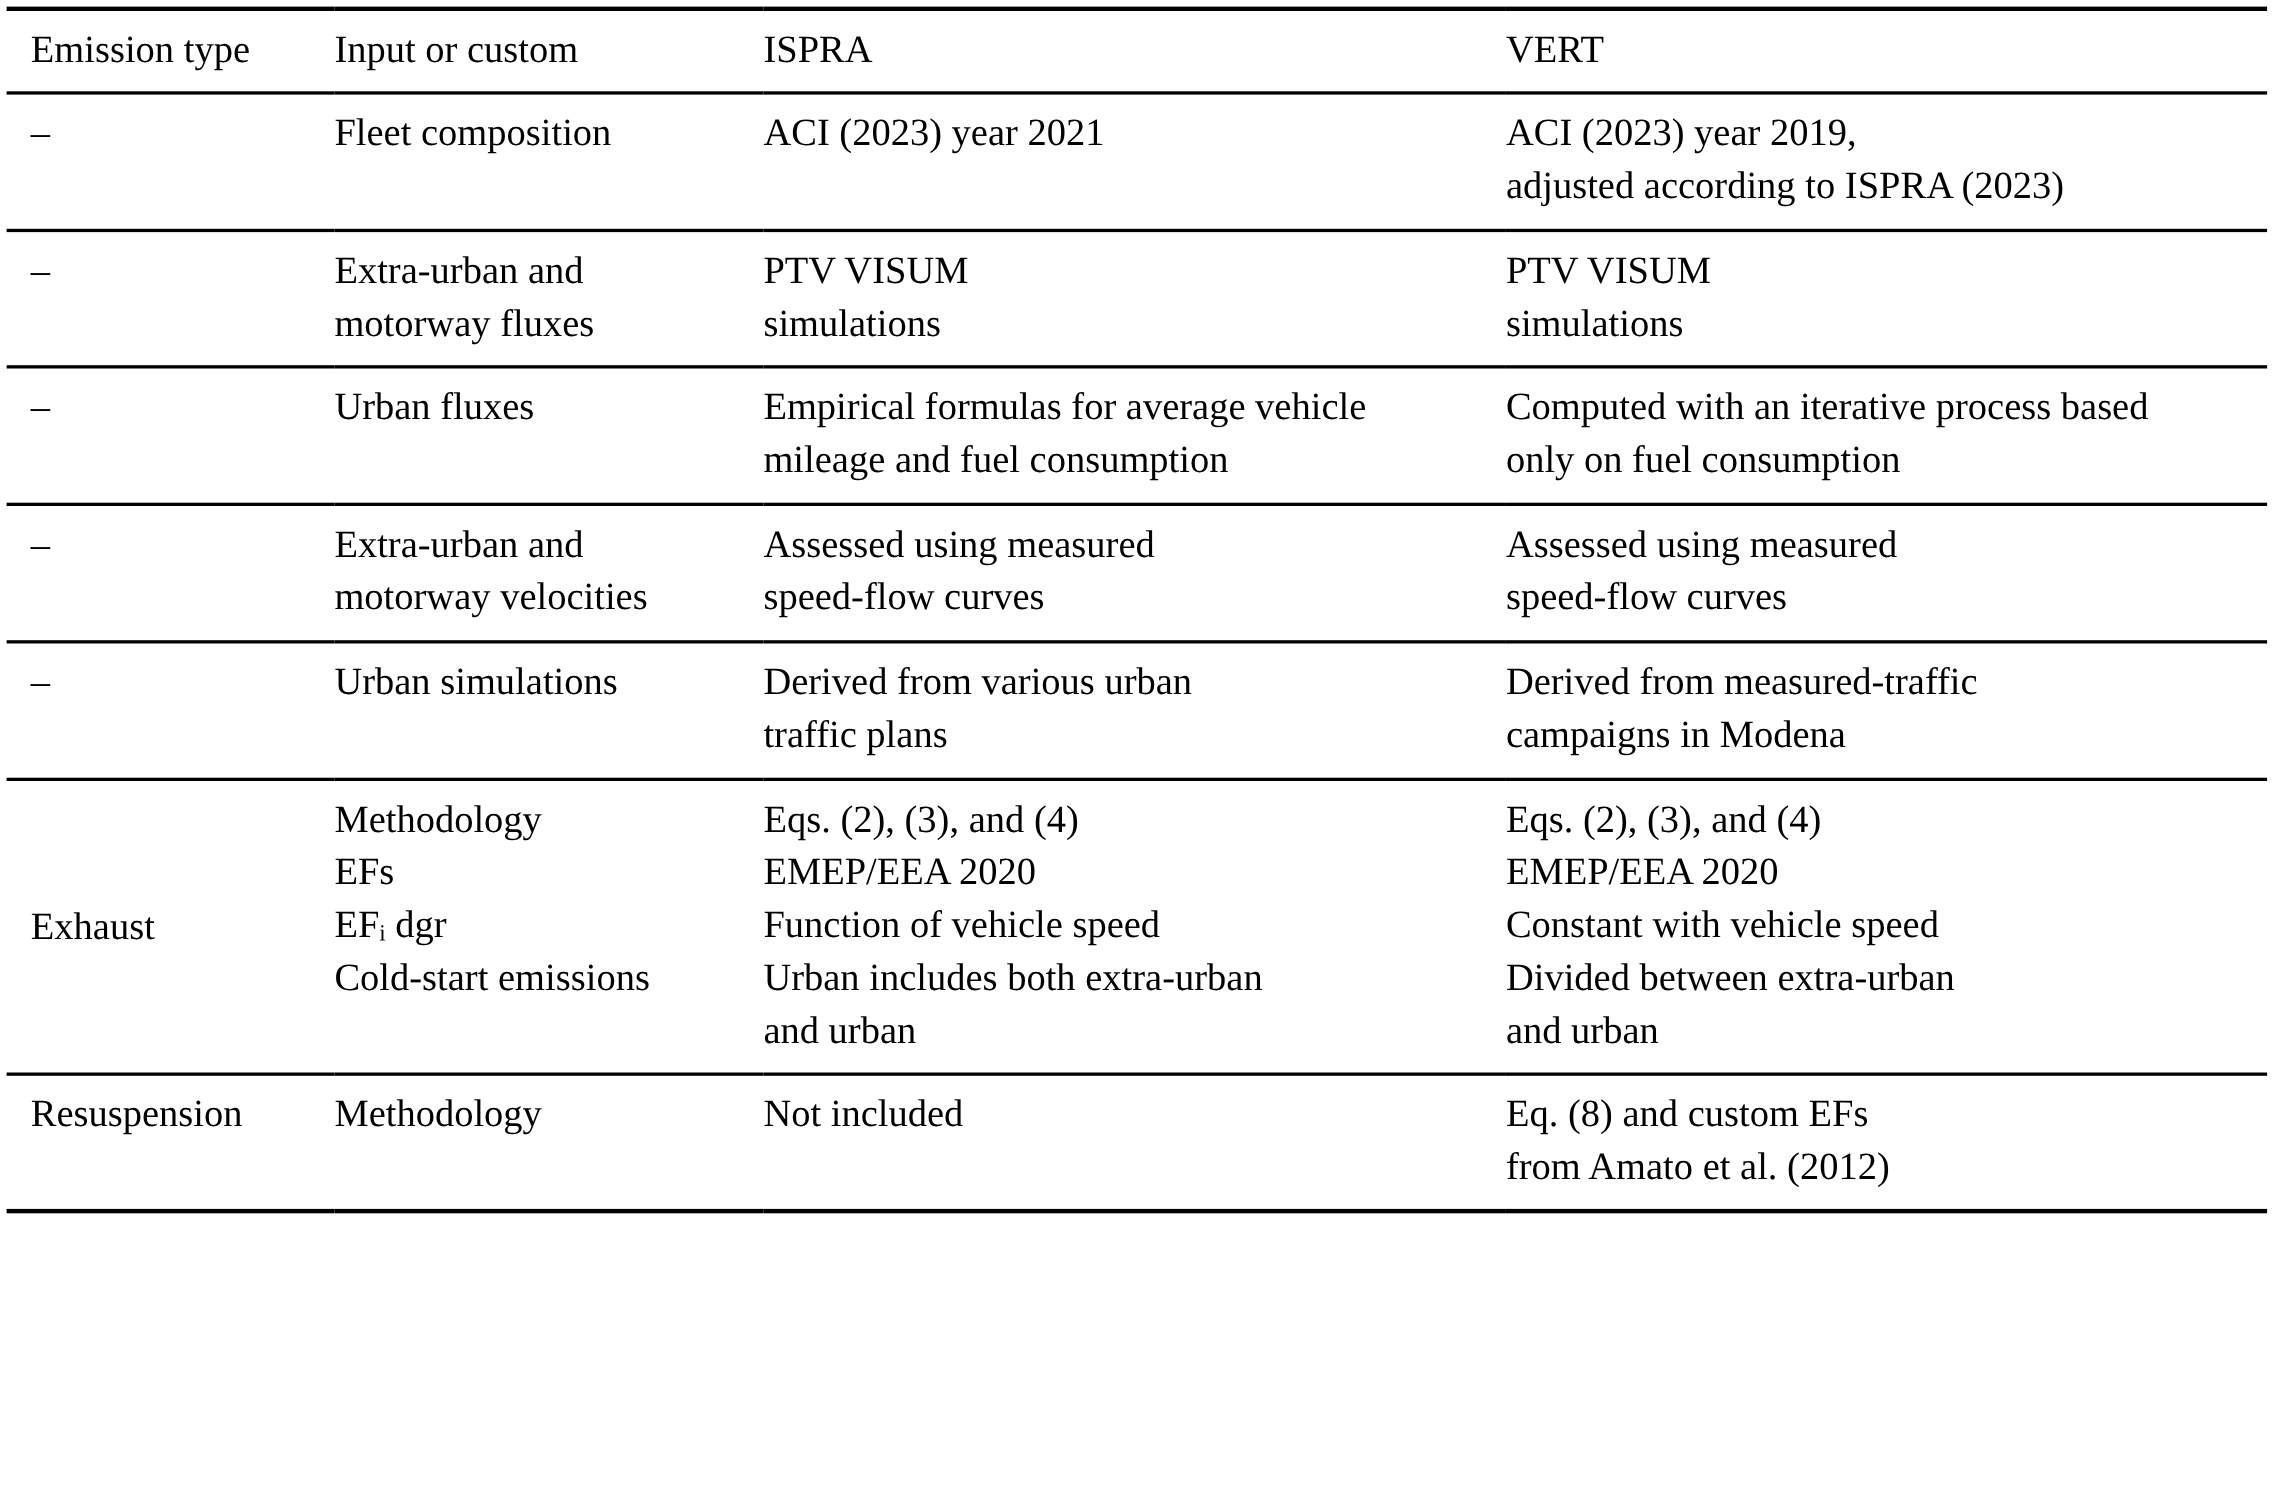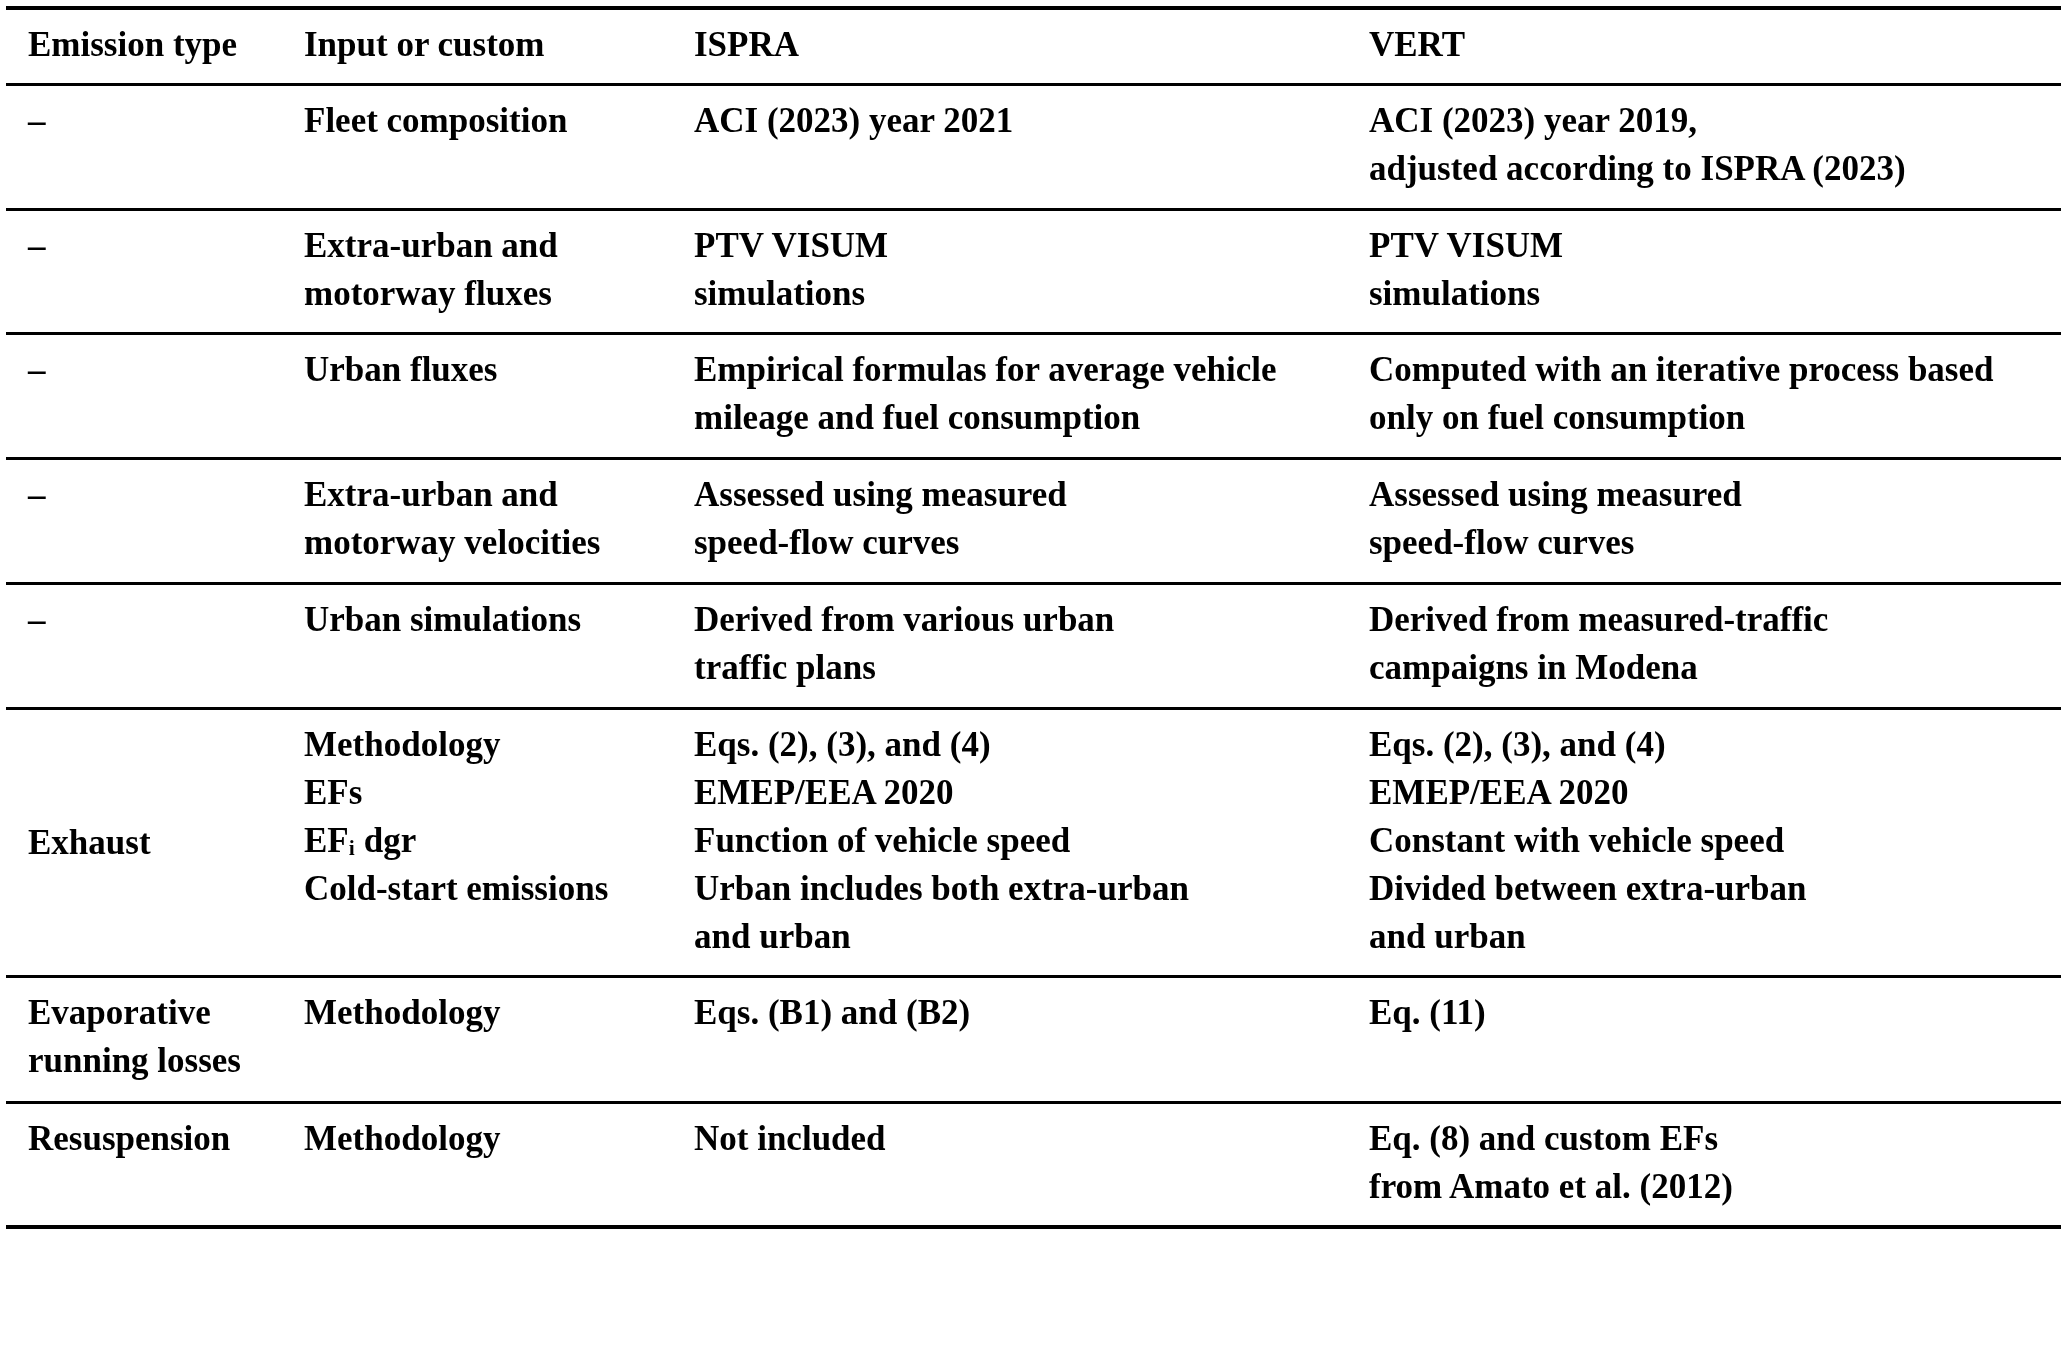--- a/index.html
+++ b/index.html
@@ -35,21 +35,21 @@
     height: 74px;
     border-bottom: 3px solid #000000;
   }
   tbody tr {
     border-bottom: 3px solid #000000;
   }
   tbody tr:last-child {
     border-bottom: none;
   }
   th, td {
-    font-weight: bold;
+    font-weight: normal;
     text-align: left;
     vertical-align: top;
     padding: 11px 0 14px 0;
     white-space: pre;
     overflow: visible;
   }
   th:first-child, td:first-child {
     padding-left: 22px;
   }
   td.v-middle {
@@ -138,27 +138,20 @@
 EMEP/EEA 2020
 Function of vehicle speed
 Urban includes both extra-urban
 and urban</td>
         <td>Eqs. (2), (3), and (4)
 EMEP/EEA 2020
 Constant with vehicle speed
 Divided between extra-urban
 and urban</td>
       </tr>
-      <tr class="r-evaporative">
-        <td>Evaporative
-running losses</td>
-        <td>Methodology</td>
-        <td>Eqs. (B1) and (B2)</td>
-        <td>Eq. (11)</td>
-      </tr>
       <tr class="r-resuspension">
         <td>Resuspension</td>
         <td>Methodology</td>
         <td>Not included</td>
         <td>Eq. (8) and custom EFs
 from Amato et al. (2012)</td>
       </tr>
     </tbody>
   </table>
 </div>

